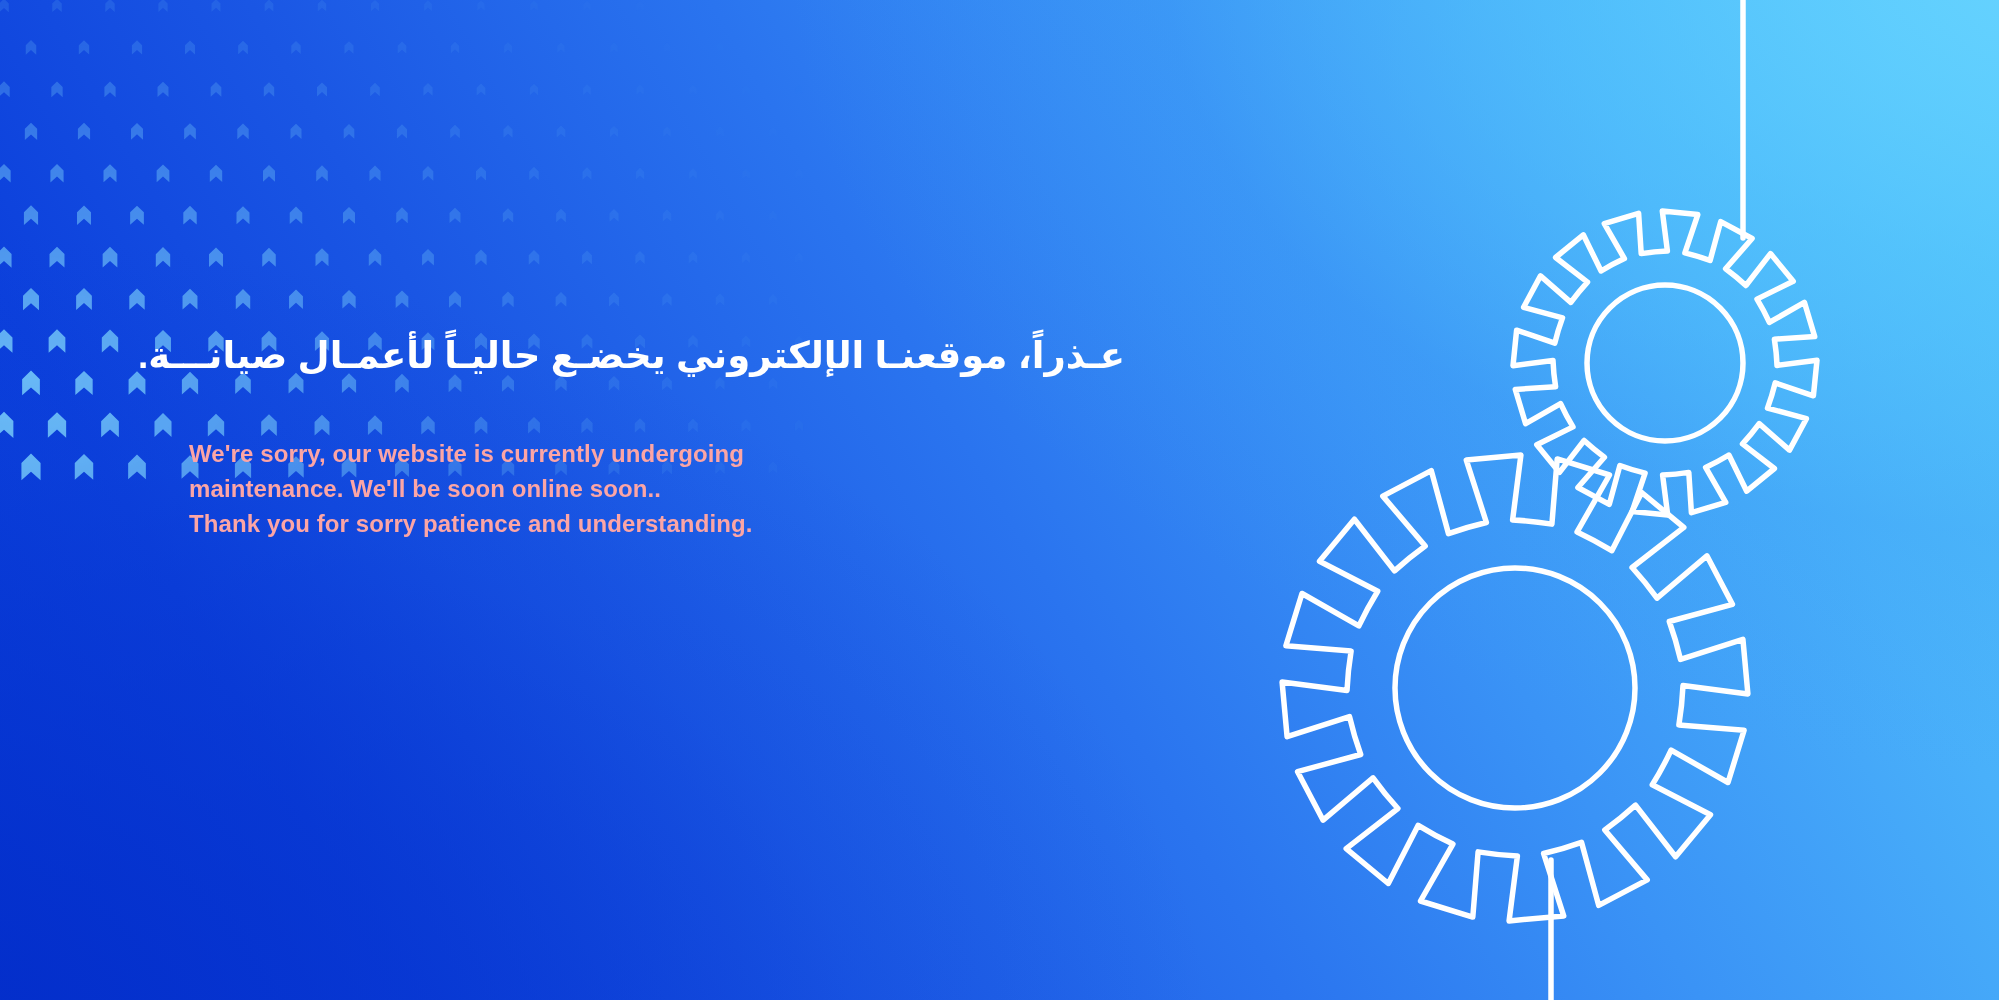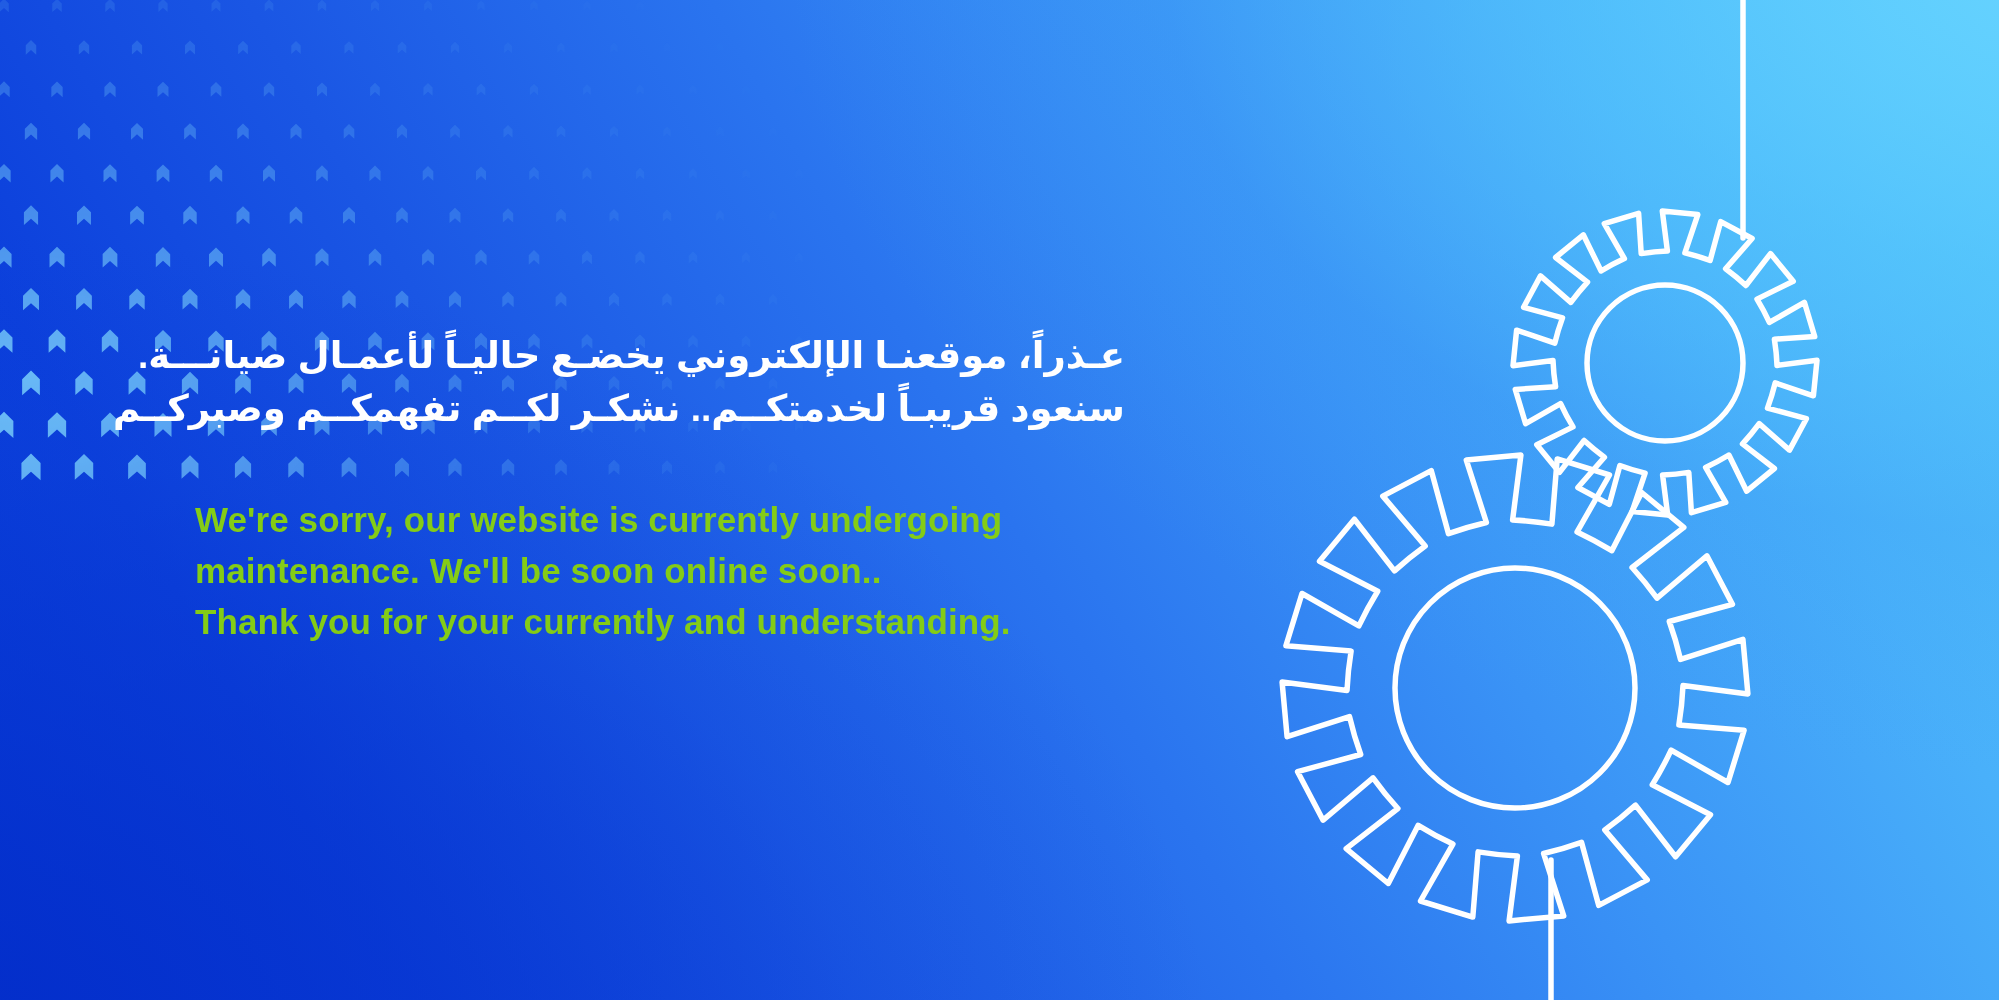--- a/index.html
+++ b/index.html
@@ -80,24 +80,24 @@
     color: #ffffff;
     font-size: 37px;
     line-height: 1.42;
     font-weight: 600;
     letter-spacing: 0.2px;
     width: 937px;
     margin: 0;
   }
   .ar-line { display: block; white-space: nowrap; }
   .en-block {
-    margin: 7px;
+    margin: 1px;
     padding-top: 52px;
-    color: #84cc16;
-    font-size: 35px;
+    color: #fca5a5;
+    font-size: 24px;
     line-height: 1.46;
     font-weight: 700;
     letter-spacing: 0.1px;
     text-align: left;
     direction: ltr;
   }
   .en-line { display: block; white-space: nowrap; }
 </style>
 </head>
 <body>
@@ -343,22 +343,21 @@
       <path id="gear-small-teeth" d="M1662.3,211.0L1697.8,214.6L1684.9,252.8Q1697.7,255.9 1710.1,260.5L1720.7,221.6L1752.1,238.5L1725.6,268.8Q1736.2,276.6 1745.9,285.5L1770.5,253.6L1793.2,281.3L1757.0,299.1Q1763.9,310.4 1769.4,322.4L1804.4,302.3L1814.7,336.6L1774.4,339.2Q1776.5,352.2 1777.0,365.4L1817.0,360.3L1813.4,395.8L1775.2,382.9Q1772.1,395.7 1767.5,408.1L1806.4,418.7L1789.5,450.1L1759.2,423.6Q1751.4,434.2 1742.5,443.9L1774.4,468.5L1746.7,491.2L1728.9,455.0Q1717.6,461.9 1705.6,467.4L1725.7,502.4L1691.4,512.7L1688.8,472.4Q1675.8,474.5 1662.6,475.0L1667.7,515.0L1632.2,511.4L1645.1,473.2Q1632.3,470.1 1619.9,465.5L1609.3,504.4L1577.9,487.5L1604.4,457.2Q1593.8,449.4 1584.1,440.5L1559.5,472.4L1536.8,444.7L1573.0,426.9Q1566.1,415.6 1560.6,403.6L1525.6,423.7L1515.3,389.4L1555.6,386.8Q1553.5,373.8 1553.0,360.6L1513.0,365.7L1516.6,330.2L1554.8,343.1Q1557.9,330.3 1562.5,317.9L1523.6,307.3L1540.5,275.9L1570.8,302.4Q1578.6,291.8 1587.5,282.1L1555.6,257.5L1583.3,234.8L1601.1,271.0Q1612.4,264.1 1624.4,258.6L1604.3,223.6L1638.6,213.3L1641.2,253.6Q1654.2,251.5 1667.4,251.0Z"></path>
       <circle id="gear-small-hub" cx="1665" cy="363" r="78"></circle>
       <path id="gear-large-teeth" d="M1557.2,458.9L1609.5,475.0L1577.1,531.9Q1595.0,540.3 1611.8,550.7L1641.7,492.5L1683.8,527.4L1632.1,567.5Q1645.4,582.1 1657.0,598.2L1706.9,555.8L1732.4,604.3L1669.3,621.5Q1676.0,640.1 1680.5,659.4L1742.9,639.3L1747.9,693.9L1683.0,685.6Q1682.1,705.4 1678.9,724.9L1744.1,730.2L1728.0,782.5L1671.1,750.1Q1662.7,768.0 1652.3,784.8L1710.5,814.7L1675.6,856.8L1635.5,805.1Q1620.9,818.4 1604.8,830.0L1647.2,879.9L1598.7,905.4L1581.5,842.3Q1562.9,849.0 1543.6,853.5L1563.7,915.9L1509.1,920.9L1517.4,856.0Q1497.6,855.1 1478.1,851.9L1472.8,917.1L1420.5,901.0L1452.9,844.1Q1435.0,835.7 1418.2,825.3L1388.3,883.5L1346.2,848.6L1397.9,808.5Q1384.6,793.9 1373.0,777.8L1323.1,820.2L1297.6,771.7L1360.7,754.5Q1354.0,735.9 1349.5,716.6L1287.1,736.7L1282.1,682.1L1347.0,690.4Q1347.9,670.6 1351.1,651.1L1285.9,645.8L1302.0,593.5L1358.9,625.9Q1367.3,608.0 1377.7,591.2L1319.5,561.3L1354.4,519.2L1394.5,570.9Q1409.1,557.6 1425.2,546.0L1382.8,496.1L1431.3,470.6L1448.5,533.7Q1467.1,527.0 1486.4,522.5L1466.3,460.1L1520.9,455.1L1512.6,520.0Q1532.4,520.9 1551.9,524.1Z"></path>
       <circle id="gear-large-hub" cx="1515" cy="688" r="120"></circle>
     </g>
   </svg>
 
   <div id="message-block">
     <div class="ar-block" lang="ar" dir="rtl">
       <span class="ar-line">عـذراً، موقعنـا الإلكتروني يخضـع حاليـاً لأعمـال صيانـــة.</span>
-      <span class="ar-line">سنعود قريبـاً لخدمتكــم.. نشكـر لكــم تفهمكــم وصبركــم</span>
     </div>
     <div class="en-block" lang="en" dir="ltr">
       <span class="en-line">We're sorry, our website is currently undergoing</span>
       <span class="en-line">maintenance. We'll be soon online soon..</span>
-      <span class="en-line">Thank you for your currently and understanding.</span>
+      <span class="en-line">Thank you for sorry patience and understanding.</span>
     </div>
   </div>
 
 </div>
 
 </body></html>

